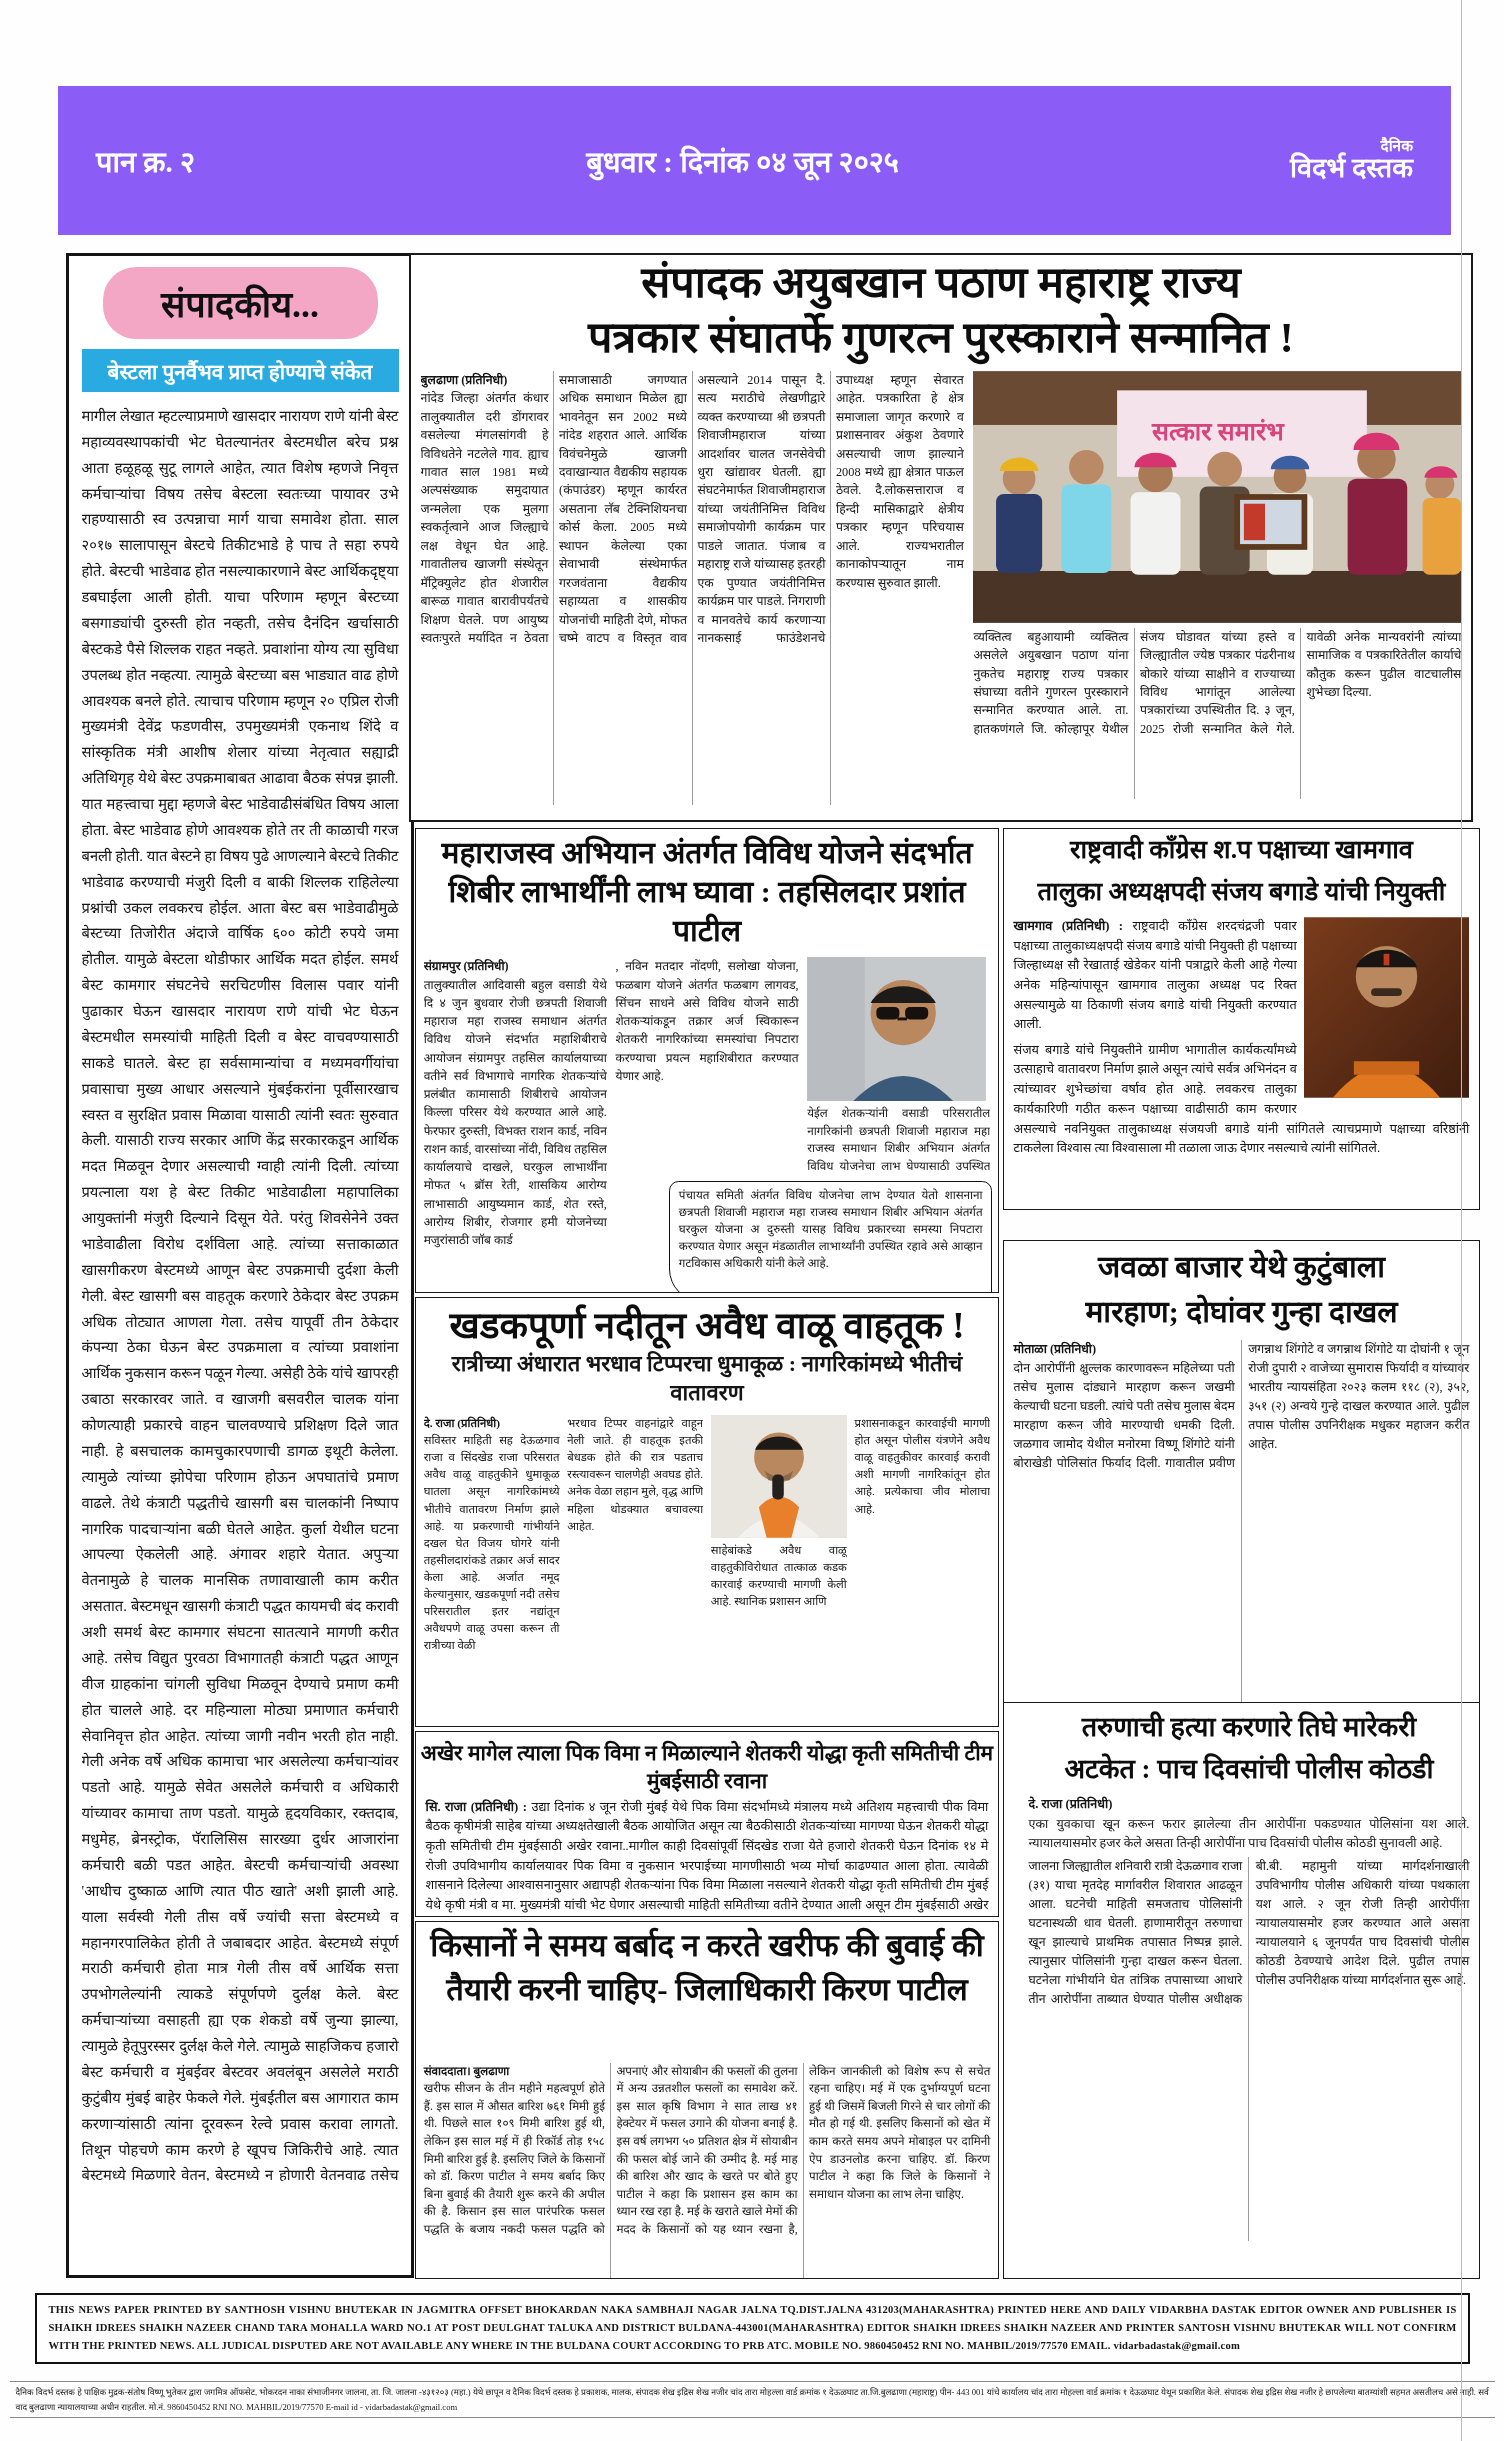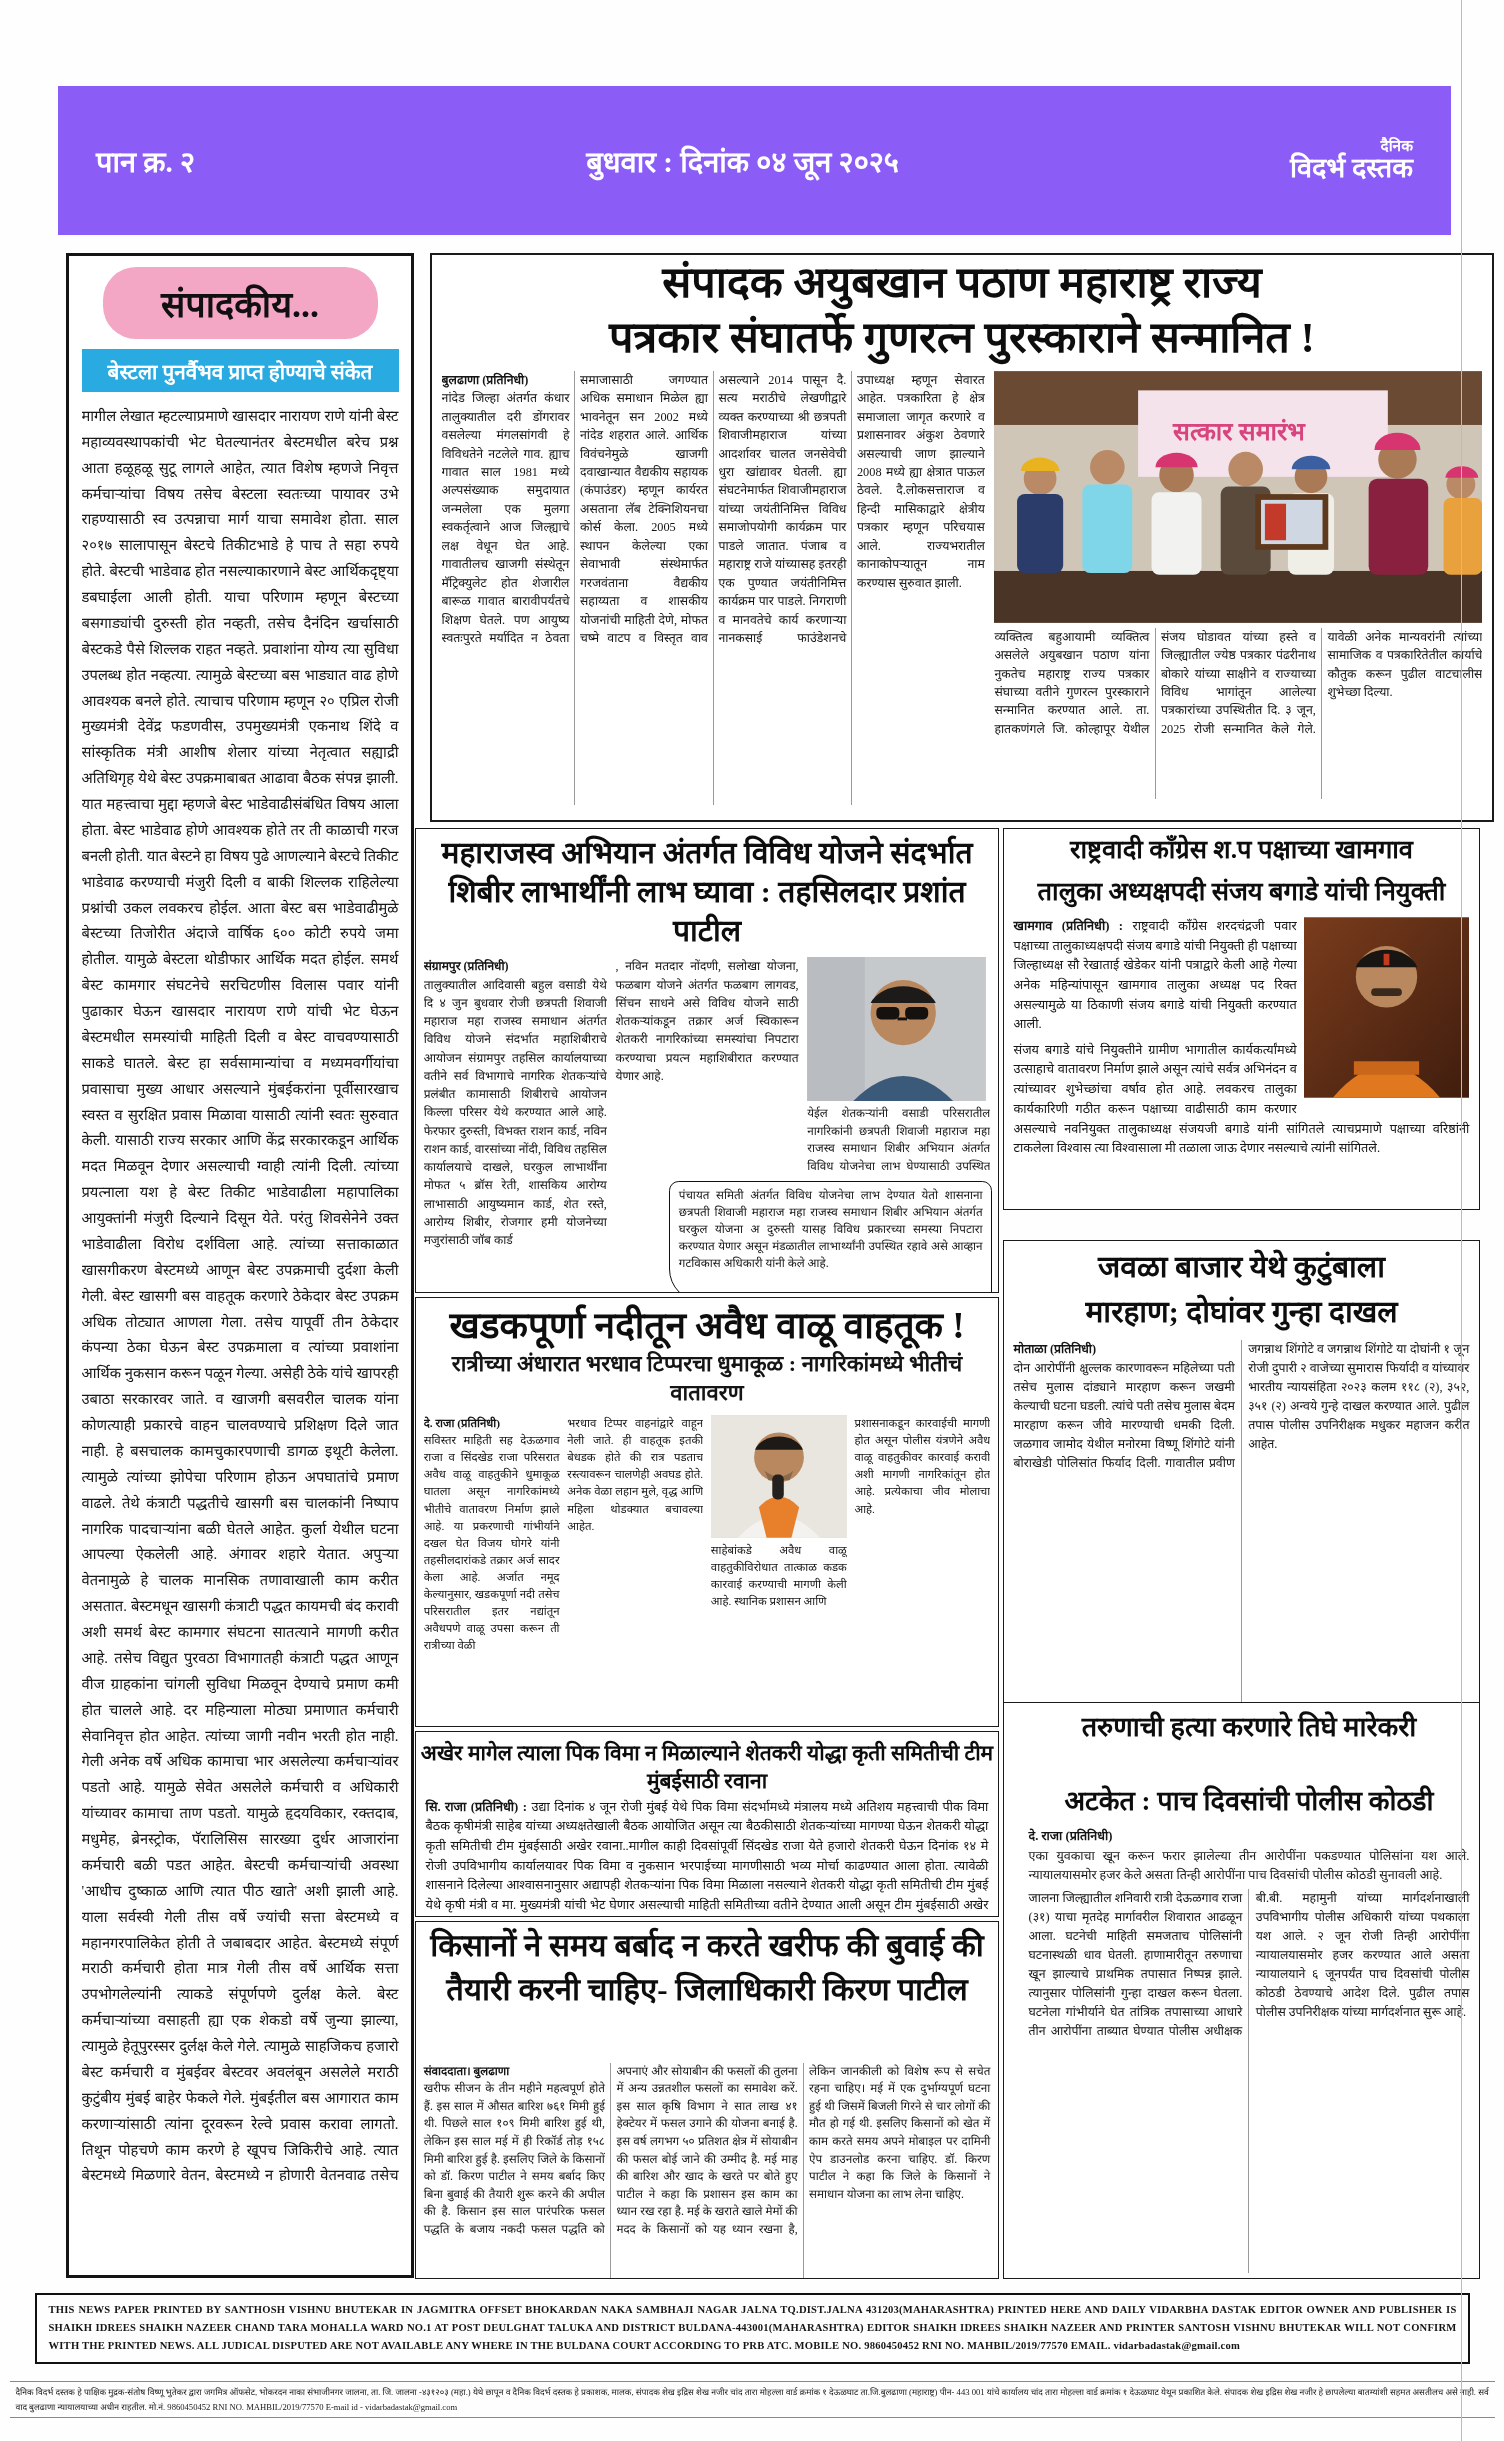--- a/index.html
+++ b/index.html
@@ -21,21 +21,21 @@
            padding:11.5px 5.8px;margin:1.9px 21px 9.6px 21px;color:#101010;}
   .ed-blue{background:#29abe2;color:#fff;text-align:center;font-size:20.7px;font-weight:bold;padding:7.7px 3.8px;}
   .ed-body{margin-top:11.5px;font-size:14.7px;line-height:1.76;text-align:justify;height:1777px;overflow:hidden;}
   
   .abox{position:absolute;box-sizing:border-box;background:#fff;border:1.9px solid #1a1a1a;overflow:hidden;}
   .hl{font-weight:bold;text-align:center;color:#0d0d0d;}
   .dateline{font-weight:bold;}
   .cols{text-align:justify;overflow:hidden;}
   .rule{column-rule:1px solid #9a9a9a;}
   
-  .main-art{left:430px;top:253px;width:1064px;height:569px;border-width:2.9px;}
+  .main-art{left:409px;top:253px;width:1064px;height:569px;border-width:2.9px;}
   .main-hl1,.main-hl2{font-size:43px;line-height:1.28;}
   .main-content{display:flex;gap:9.6px;padding:5.8px 9.6px 0 9.6px;}
   .main-left{width:548px;height:434px;column-count:4;column-gap:10.6px;font-size:12.3px;line-height:1.5;}
   .main-right{width:488px;}
   .main-below{margin-top:4.8px;height:171px;column-count:3;column-gap:11.5px;font-size:12.3px;line-height:1.5;}
   
   .mhr{left:415px;top:828px;width:584px;height:465px;position:absolute;}
   .mhr-hl{font-size:30px;line-height:1.3;padding:3.8px 1.9px 5.8px 1.9px;}
   .mhr-body{display:flex;gap:8.6px;padding:1.9px 7.7px;position:relative;height:346px;}
   .mhr-c{width:184px;font-size:12px;line-height:1.52;text-align:justify;overflow:hidden;}
@@ -205,21 +205,21 @@
     <div class="hl javala-hl">जवळा बाजार येथे कुटुंबाला</div>
     <div class="hl javala-hl" style="padding-top:0;">मारहाण; दोघांवर गुन्हा दाखल</div>
     <div class="javala-body cols rule">
       <span class="dateline">मोताळा (प्रतिनिधी)</span><br>
       <span>दोन आरोपींनी क्षुल्लक कारणावरून महिलेच्या पती तसेच मुलास दांड्याने मारहाण करून जखमी केल्याची घटना घडली. त्यांचे पती तसेच मुलास बेदम मारहाण करून जीवे मारण्याची धमकी दिली. जळगाव जामोद येथील मनोरमा विष्णू शिंगोटे यांनी बोराखेडी पोलिसांत फिर्याद दिली. गावातील प्रवीण जगन्नाथ शिंगोटे व जगन्नाथ शिंगोटे या दोघांनी १ जून रोजी दुपारी २ वाजेच्या सुमारास फिर्यादी व यांच्यावर भारतीय न्यायसंहिता २०२३ कलम ११८ (२), ३५२, ३५१ (२) अन्वये गुन्हे दाखल करण्यात आले. पुढील तपास पोलीस उपनिरीक्षक मधुकर महाजन करीत आहेत.</span>
     </div>
   </div>
 
   <div class="abox hatya">
     <div class="hl hatya-hl">तरुणाची हत्या करणारे तिघे मारेकरी</div>
-    <div class="hl hatya-hl" style="padding-top:0;margin-top:32px;">अटकेत : पाच दिवसांची पोलीस कोठडी</div>
+    <div class="hl hatya-hl" style="padding-top:0;">अटकेत : पाच दिवसांची पोलीस कोठडी</div>
     <div class="hatya-lead">
       <span class="dateline">दे. राजा (प्रतिनिधी)</span><br>
       <span>एका युवकाचा खून करून फरार झालेल्या तीन आरोपींना पकडण्यात पोलिसांना यश आले. न्यायालयासमोर हजर केले असता तिन्ही आरोपींना पाच दिवसांची पोलीस कोठडी सुनावली आहे.</span>
     </div>
     <div class="hatya-body cols rule">जालना जिल्ह्यातील शनिवारी रात्री देऊळगाव राजा (३१) याचा मृतदेह मार्गावरील शिवारात आढळून आला. घटनेची माहिती समजताच पोलिसांनी घटनास्थळी धाव घेतली. हाणामारीतून तरुणाचा खून झाल्याचे प्राथमिक तपासात निष्पन्न झाले. त्यानुसार पोलिसांनी गुन्हा दाखल करून घेतला. घटनेला गांभीर्याने घेत तांत्रिक तपासाच्या आधारे तीन आरोपींना ताब्यात घेण्यात पोलीस अधीक्षक बी.बी. महामुनी यांच्या मार्गदर्शनाखाली उपविभागीय पोलीस अधिकारी यांच्या पथकाला यश आले. २ जून रोजी तिन्ही आरोपींना न्यायालयासमोर हजर करण्यात आले असता न्यायालयाने ६ जूनपर्यंत पाच दिवसांची पोलीस कोठडी ठेवण्याचे आदेश दिले. पुढील तपास पोलीस उपनिरीक्षक यांच्या मार्गदर्शनात सुरू आहे.</div>
   </div>
 
   <div class="abox khd">
     <div class="hl khd-hl">खडकपूर्णा नदीतून अवैध वाळू वाहतूक !</div>
     <div class="khd-sub">रात्रीच्या अंधारात भरधाव टिप्परचा धुमाकूळ : नागरिकांमध्ये भीतीचं वातावरण</div>

